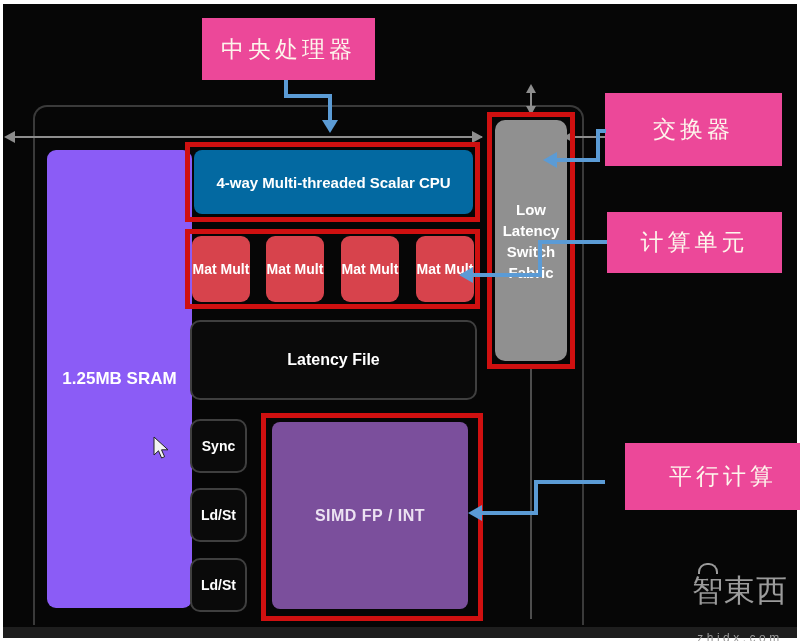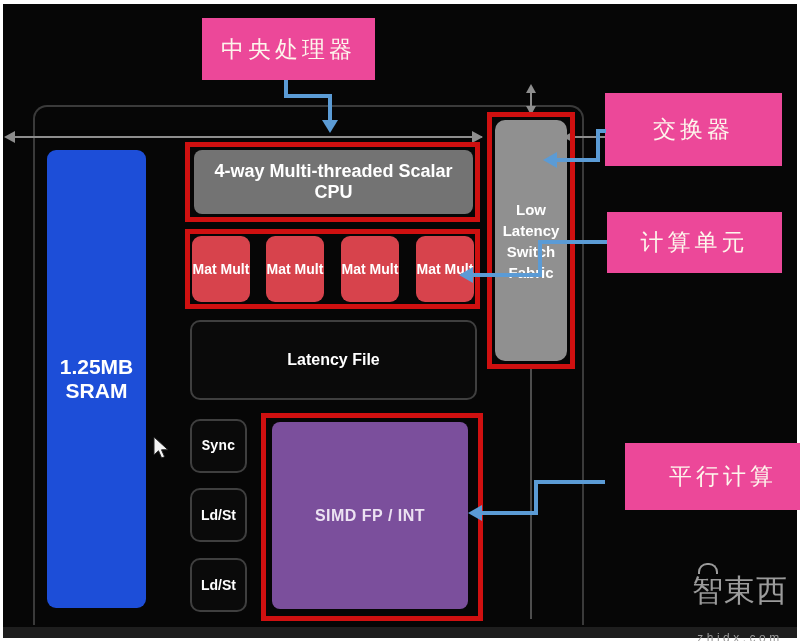--- a/index.html
+++ b/index.html
@@ -45,26 +45,26 @@
   <div class="hline gray" style="left:14px;top:136px;width:468px;height:2px;"></div>
   <div class="arr" style="left:4px;top:131px;border-top:6px solid transparent;border-bottom:6px solid transparent;border-right:11px solid #8d8d8d;"></div>
   <div class="arr" style="left:472px;top:131px;border-top:6px solid transparent;border-bottom:6px solid transparent;border-left:11px solid #8d8d8d;"></div>
   <div class="hline gray" style="left:574px;top:136px;width:36px;height:2px;"></div>
   <div class="arr" style="left:563px;top:131px;border-top:6px solid transparent;border-bottom:6px solid transparent;border-right:11px solid #8d8d8d;"></div>
   <div class="vline gray" style="left:530px;top:92px;width:2px;height:16px;"></div>
   <div class="arr" style="left:526px;top:84px;border-left:5px solid transparent;border-right:5px solid transparent;border-bottom:9px solid #8d8d8d;"></div>
   <div class="arr" style="left:526px;top:106px;border-left:5px solid transparent;border-right:5px solid transparent;border-top:9px solid #8d8d8d;"></div>
   <div class="vline" style="left:530px;top:369px;width:2px;height:250px;background:#4d4d4d;"></div>
 
-  <div class="block" style="left:47px;top:150px;width:99px;height:458px;background:#1d4ed8;border-radius:9px;font-size:21px;">
+  <div class="block" style="left:47px;top:150px;width:145px;height:458px;background:#8b5cf6;border-radius:9px;font-size:17px;">
     <span>1.25MB SRAM</span>
   </div>
 
   <div class="redframe" style="left:185px;top:142px;width:295px;height:80px;"></div>
-  <div class="block" style="left:194px;top:150px;width:279px;height:64px;background:#737373;border-radius:8px;font-size:18px;">
+  <div class="block" style="left:194px;top:150px;width:279px;height:64px;background:#0369a1;border-radius:8px;font-size:15px;">
     <span>4-way Multi-threaded Scalar CPU</span>
   </div>
 
   <div class="redframe" style="left:185px;top:229px;width:295px;height:80px;"></div>
   <div class="block" style="left:192px;top:236px;width:58px;height:66px;background:#d7434c;border-radius:9px;font-size:14px;line-height:1.15;">
     <span>Mat Mult</span>
   </div>
   <div class="block" style="left:266px;top:236px;width:58px;height:66px;background:#d7434c;border-radius:9px;font-size:14px;line-height:1.15;">
     <span>Mat Mult</span>
   </div>
@@ -72,21 +72,21 @@
     <span>Mat Mult</span>
   </div>
   <div class="block" style="left:416px;top:236px;width:58px;height:66px;background:#d7434c;border-radius:9px;font-size:14px;line-height:1.15;">
     <span>Mat Mult</span>
   </div>
 
   <div class="block outlined" style="left:190px;top:320px;width:287px;height:80px;font-size:16px;">
     <span>Latency File</span>
   </div>
 
-  <div class="block outlined" style="left:190px;top:419px;width:57px;height:54px;font-size:14px;font-family:Liberation Mono, monospace;">
+  <div class="block outlined" style="left:190px;top:419px;width:57px;height:54px;font-size:14px;">
     <span>Sync</span>
   </div>
   <div class="block outlined" style="left:190px;top:488px;width:57px;height:54px;font-size:14px;">
     <span>Ld/St</span>
   </div>
   <div class="block outlined" style="left:190px;top:558px;width:57px;height:54px;font-size:14px;">
     <span>Ld/St</span>
   </div>
 
   <div class="redframe" style="left:261px;top:413px;width:222px;height:208px;"></div>

